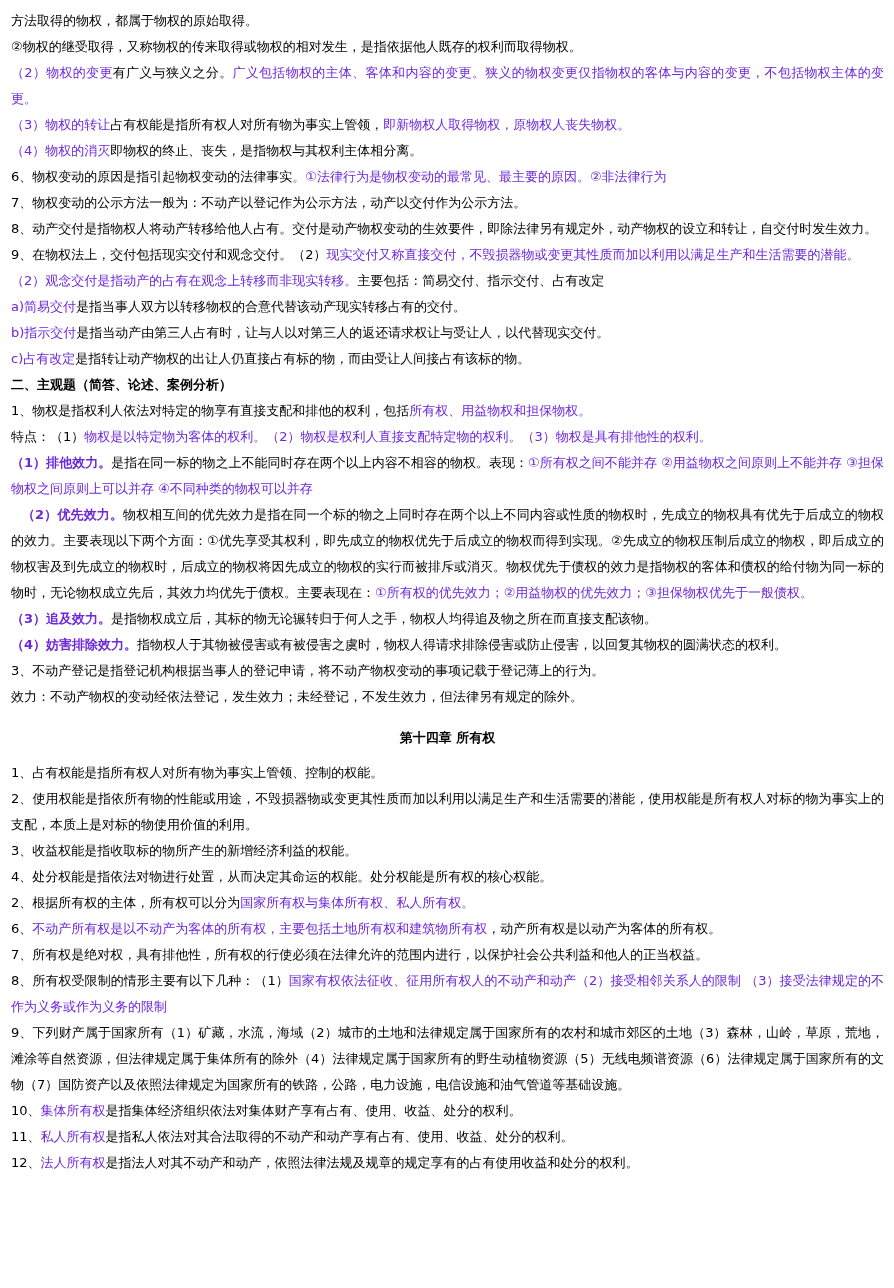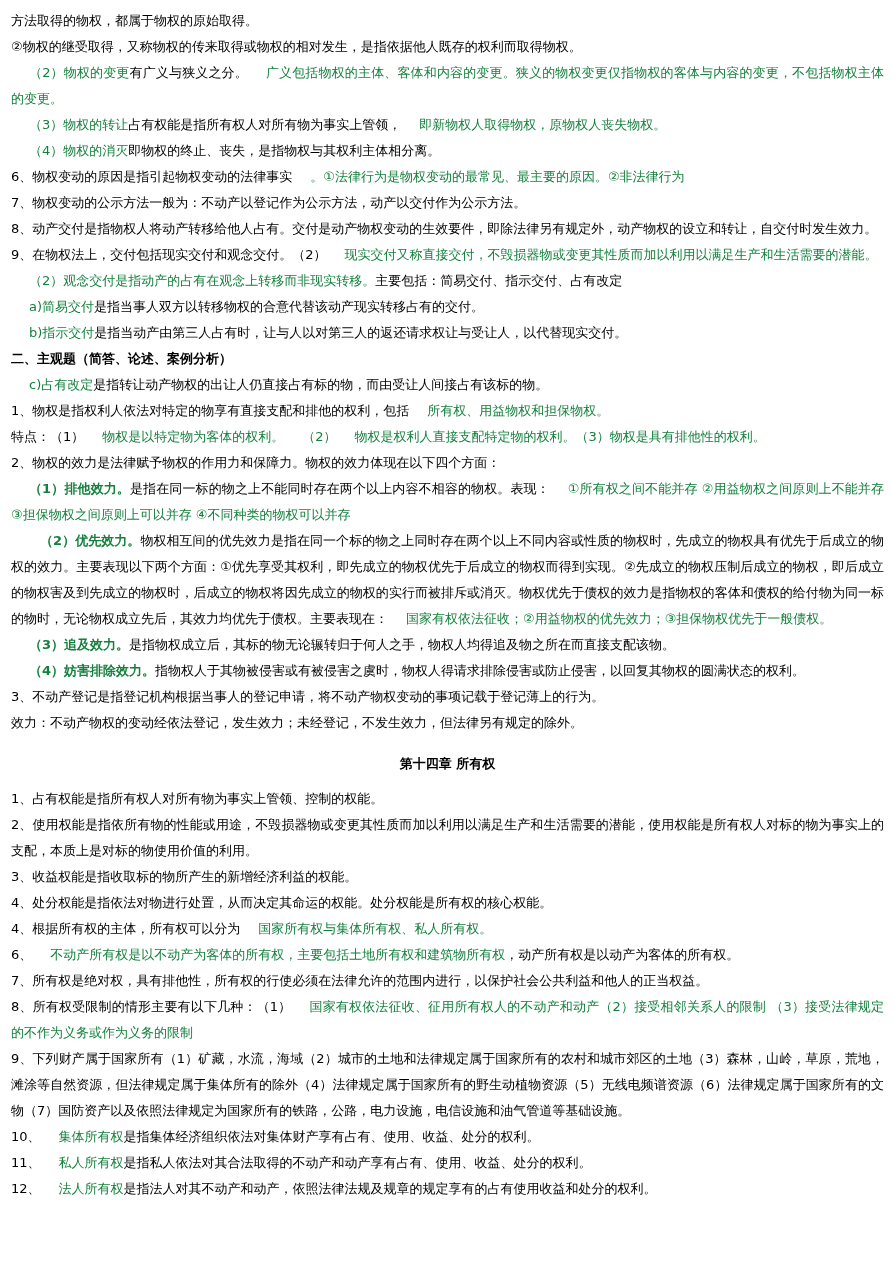--- a/index.html
+++ b/index.html
@@ -17,21 +17,21 @@
     padding: 8px 10px 0 11px;
     font-size: 13px;
     line-height: 26px;
     color: #000000;
     text-align: justify;
     text-justify: inter-ideograph;
   }
   .para {
     margin: 0;
   }
-  .red { color: #15803d; margin-left: 18px; }
+  .red { color: #6d28d9; }
   .bold { font-weight: bold; }
   .center { text-align: center; }
   .indent { text-indent: 11px; }
   .space-before { margin-top: 15px; }
   .space-after { margin-bottom: 9px; text-align: center; }
 </style>
 </head>
 <body>
 
 <div class="doc">
@@ -40,37 +40,36 @@
     <p class="para"><span class="red">（2）物权的变更</span><span class="">有广义与狭义之分。</span><span class="red">广义包括物权的主体、客体和内容的变更。狭义的物权变更仅指物权的客体与内容的变更，不包括物权主体的变更。</span></p>
     <p class="para"><span class="red">（3）物权的转让</span><span class="">占有权能是指所有权人对所有物为事实上管领，</span><span class="red">即新物权人取得物权，原物权人丧失物权。</span></p>
     <p class="para"><span class="red">（4）物权的消灭</span><span class="">即物权的终止、丧失，是指物权与其权利主体相分离。</span></p>
     <p class="para"><span class="">6、物权变动的原因是指引起物权变动的法律事实</span><span class="red">。①法律行为是物权变动的最常见、最主要的原因。②非法律行为</span></p>
     <p class="para"><span class="">7、物权变动的公示方法一般为：不动产以登记作为公示方法，动产以交付作为公示方法。</span></p>
     <p class="para"><span class="">8、动产交付是指物权人将动产转移给他人占有。交付是动产物权变动的生效要件，即除法律另有规定外，动产物权的设立和转让，自交付时发生效力。</span></p>
     <p class="para"><span class="">9、在物权法上，交付包括现实交付和观念交付。（2）</span><span class="red">现实交付又称直接交付，不毁损器物或变更其性质而加以利用以满足生产和生活需要的潜能。</span></p>
     <p class="para"><span class="red">（2）观念交付是指动产的占有在观念上转移而非现实转移。</span><span class="">主要包括：简易交付、指示交付、占有改定</span></p>
     <p class="para"><span class="red">a)简易交付</span><span class="">是指当事人双方以转移物权的合意代替该动产现实转移占有的交付。</span></p>
     <p class="para"><span class="red">b)指示交付</span><span class="">是指当动产由第三人占有时，让与人以对第三人的返还请求权让与受让人，以代替现实交付。</span></p>
+    <p class="para"><span class="red">c)占有改定</span><span class="">是指转让动产物权的出让人仍直接占有标的物，而由受让人间接占有该标的物。</span></p>
     <p class="para bold"><span class="">二、主观题（简答、论述、案例分析）</span></p>
-    <p class="para"><span class="red">c)占有改定</span><span class="">是指转让动产物权的出让人仍直接占有标的物，而由受让人间接占有该标的物。</span></p>
     <p class="para"><span class="">1、物权是指权利人依法对特定的物享有直接支配和排他的权利，包括</span><span class="red">所有权、用益物权和担保物权。</span></p>
     <p class="para"><span class="">特点：（1）</span><span class="red">物权是以特定物为客体的权利。</span><span class="red">（2）</span><span class="red">物权是权利人直接支配特定物的权利。（3）物权是具有排他性的权利。</span></p>
-    <p class="para"><span class="">2、物权的效力是法律赋予物权的作用力和保障力。物权的效力体现在以下四个方面：</span></p>
     <p class="para"><span class="red bold">（1）排他效力。</span><span class="">是指在同一标的物之上不能同时存在两个以上内容不相容的物权。表现：</span><span class="red">①所有权之间不能并存 ②用益物权之间原则上不能并存 ③担保物权之间原则上可以并存 ④不同种类的物权可以并存</span></p>
-    <p class="para indent"><span class="red bold">（2）优先效力。</span><span class="">物权相互间的优先效力是指在同一个标的物之上同时存在两个以上不同内容或性质的物权时，先成立的物权具有优先于后成立的物权的效力。主要表现以下两个方面：①优先享受其权利，即先成立的物权优先于后成立的物权而得到实现。②先成立的物权压制后成立的物权，即后成立的物权害及到先成立的物权时，后成立的物权将因先成立的物权的实行而被排斥或消灭。物权优先于债权的效力是指物权的客体和债权的给付物为同一标的物时，无论物权成立先后，其效力均优先于债权。主要表现在：</span><span class="red">国家有权依法征收；②用益物权的优先效力；③担保物权优先于一般债权。</span></p>
+    <p class="para indent"><span class="red bold">（2）优先效力。</span><span class="">物权相互间的优先效力是指在同一个标的物之上同时存在两个以上不同内容或性质的物权时，先成立的物权具有优先于后成立的物权的效力。主要表现以下两个方面：①优先享受其权利，即先成立的物权优先于后成立的物权而得到实现。②先成立的物权压制后成立的物权，即后成立的物权害及到先成立的物权时，后成立的物权将因先成立的物权的实行而被排斥或消灭。物权优先于债权的效力是指物权的客体和债权的给付物为同一标的物时，无论物权成立先后，其效力均优先于债权。主要表现在：</span><span class="red">①所有权的优先效力；②用益物权的优先效力；③担保物权优先于一般债权。</span></p>
     <p class="para"><span class="red bold">（3）追及效力。</span><span class="">是指物权成立后，其标的物无论辗转归于何人之手，物权人均得追及物之所在而直接支配该物。</span></p>
     <p class="para"><span class="red bold">（4）妨害排除效力。</span><span class="">指物权人于其物被侵害或有被侵害之虞时，物权人得请求排除侵害或防止侵害，以回复其物权的圆满状态的权利。</span></p>
     <p class="para"><span class="">3、不动产登记是指登记机构根据当事人的登记申请，将不动产物权变动的事项记载于登记薄上的行为。</span></p>
     <p class="para"><span class="">效力：不动产物权的变动经依法登记，发生效力；未经登记，不发生效力，但法律另有规定的除外。</span></p>
     <p class="para bold center space-before space-after"><span class="">第十四章 所有权</span></p>
     <p class="para"><span class="">1、占有权能是指所有权人对所有物为事实上管领、控制的权能。</span></p>
     <p class="para"><span class="">2、使用权能是指依所有物的性能或用途，不毁损器物或变更其性质而加以利用以满足生产和生活需要的潜能，使用权能是所有权人对标的物为事实上的支配，本质上是对标的物使用价值的利用。</span></p>
     <p class="para"><span class="">3、收益权能是指收取标的物所产生的新增经济利益的权能。</span></p>
     <p class="para"><span class="">4、处分权能是指依法对物进行处置，从而决定其命运的权能。处分权能是所有权的核心权能。</span></p>
-    <p class="para"><span class="">4、根据所有权的主体，所有权可以分为</span><span class="red">国家所有权与集体所有权、私人所有权。</span></p>
+    <p class="para"><span class="">2、根据所有权的主体，所有权可以分为</span><span class="red">国家所有权与集体所有权、私人所有权。</span></p>
     <p class="para"><span class="">6、</span><span class="red">不动产所有权是以不动产为客体的所有权，主要包括土地所有权和建筑物所有权</span><span class="">，动产所有权是以动产为客体的所有权。</span></p>
     <p class="para"><span class="">7、所有权是绝对权，具有排他性，所有权的行使必须在法律允许的范围内进行，以保护社会公共利益和他人的正当权益。</span></p>
     <p class="para"><span class="">8、所有权受限制的情形主要有以下几种：（1）</span><span class="red">国家有权依法征收、征用所有权人的不动产和动产（2）接受相邻关系人的限制 （3）接受法律规定的不作为义务或作为义务的限制</span></p>
     <p class="para"><span class="">9、下列财产属于国家所有（1）矿藏，水流，海域（2）城市的土地和法律规定属于国家所有的农村和城市郊区的土地（3）森林，山岭，草原，荒地，滩涂等自然资源，但法律规定属于集体所有的除外（4）法律规定属于国家所有的野生动植物资源（5）无线电频谱资源（6）法律规定属于国家所有的文物（7）国防资产以及依照法律规定为国家所有的铁路，公路，电力设施，电信设施和油气管道等基础设施。</span></p>
     <p class="para"><span class="">10、</span><span class="red">集体所有权</span><span class="">是指集体经济组织依法对集体财产享有占有、使用、收益、处分的权利。</span></p>
     <p class="para"><span class="">11、</span><span class="red">私人所有权</span><span class="">是指私人依法对其合法取得的不动产和动产享有占有、使用、收益、处分的权利。</span></p>
     <p class="para"><span class="">12、</span><span class="red">法人所有权</span><span class="">是指法人对其不动产和动产，依照法律法规及规章的规定享有的占有使用收益和处分的权利。</span></p>
   </div>
 
 </body></html>

